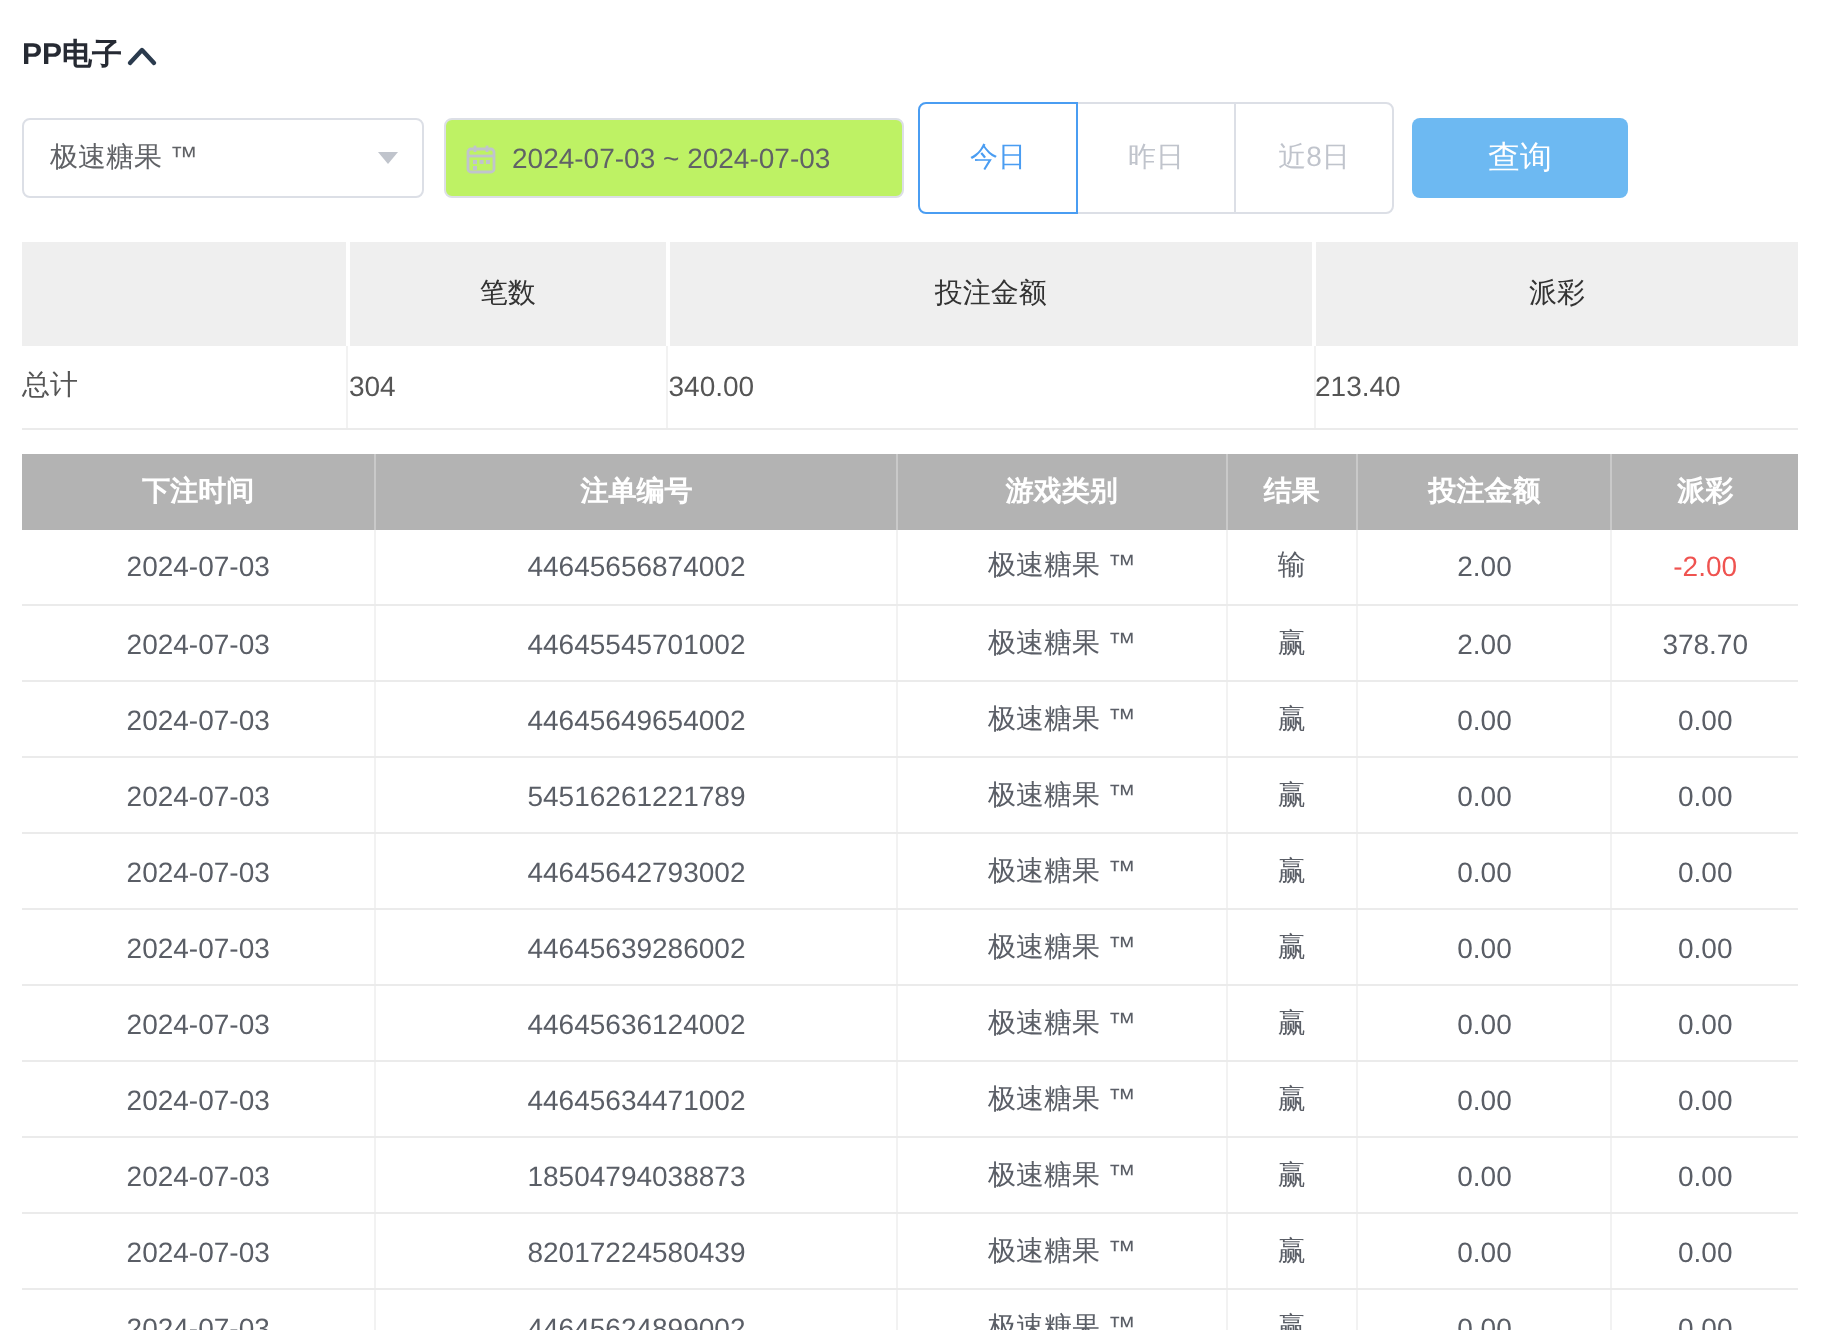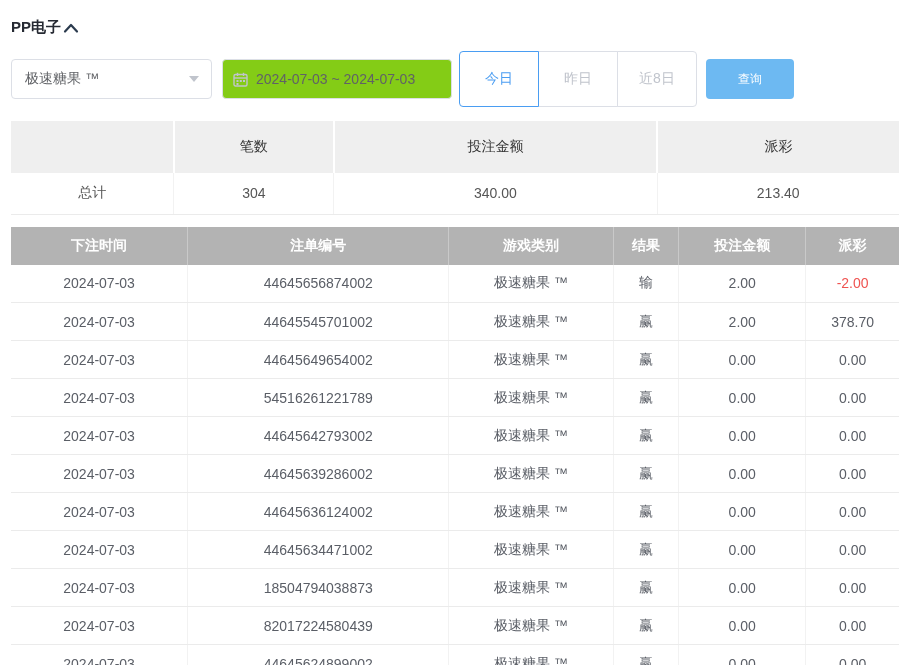--- a/index.html
+++ b/index.html
@@ -58,21 +58,21 @@
     border-left: 5px solid transparent;
     border-right: 5px solid transparent;
     border-top: 6px solid #c0c4cc;
   }
   .date-box {
     width: 230px;
     height: 40px;
     margin-left: 10px;
     border: 1px solid #dcdfe6;
     border-radius: 4px;
-    background: #84cc16;
+    background: #bef264;
     display: flex;
     align-items: center;
     padding: 0 10px;
     cursor: pointer;
   }
   .date-box .cal { margin-right: 8px; line-height: 0; }
   .date-value { font-size: 14px; color: #606266; white-space: nowrap; }
   .segment-group { display: flex; margin-left: 7px; }
   .segment {
     width: 80px;
@@ -88,25 +88,25 @@
   }
   .segment:first-child { margin-left: 0; border-radius: 4px 0 0 4px; }
   .segment:last-child { border-radius: 0 4px 4px 0; }
   .segment.active {
     color: #4a9df2;
     border-color: #4a9df2;
     z-index: 2;
   }
   .query-btn {
     margin-left: 9px;
-    width: 88px;
+    width: 108px;
     height: 40px;
     background: #6db9f2;
     color: #fff;
-    font-size: 12px;
+    font-size: 16px;
     border: none;
     border-radius: 4px;
     cursor: pointer;
     font-family: inherit;
   }
   
   .summary-table {
     width: 888px;
     margin: 22px 11px 0 11px;
     border-collapse: collapse;
@@ -117,21 +117,20 @@
     background: #efefef;
     color: #333;
     font-weight: 400;
     height: 52px;
     text-align: center;
     border-right: 2px solid #fff;
   }
   .summary-table th:last-child { border-right: none; }
   .summary-table td {
     height: 41px;
-    text-align: center;
     color: #555;
     border-bottom: 1px solid #ebebeb;
     border-right: 1px solid #f2f2f2;
     background: #fff;
   }
   .summary-table td:last-child { border-right: none; }
   
   .detail-table {
     width: 888px;
     margin: 12px 11px 0 11px;

